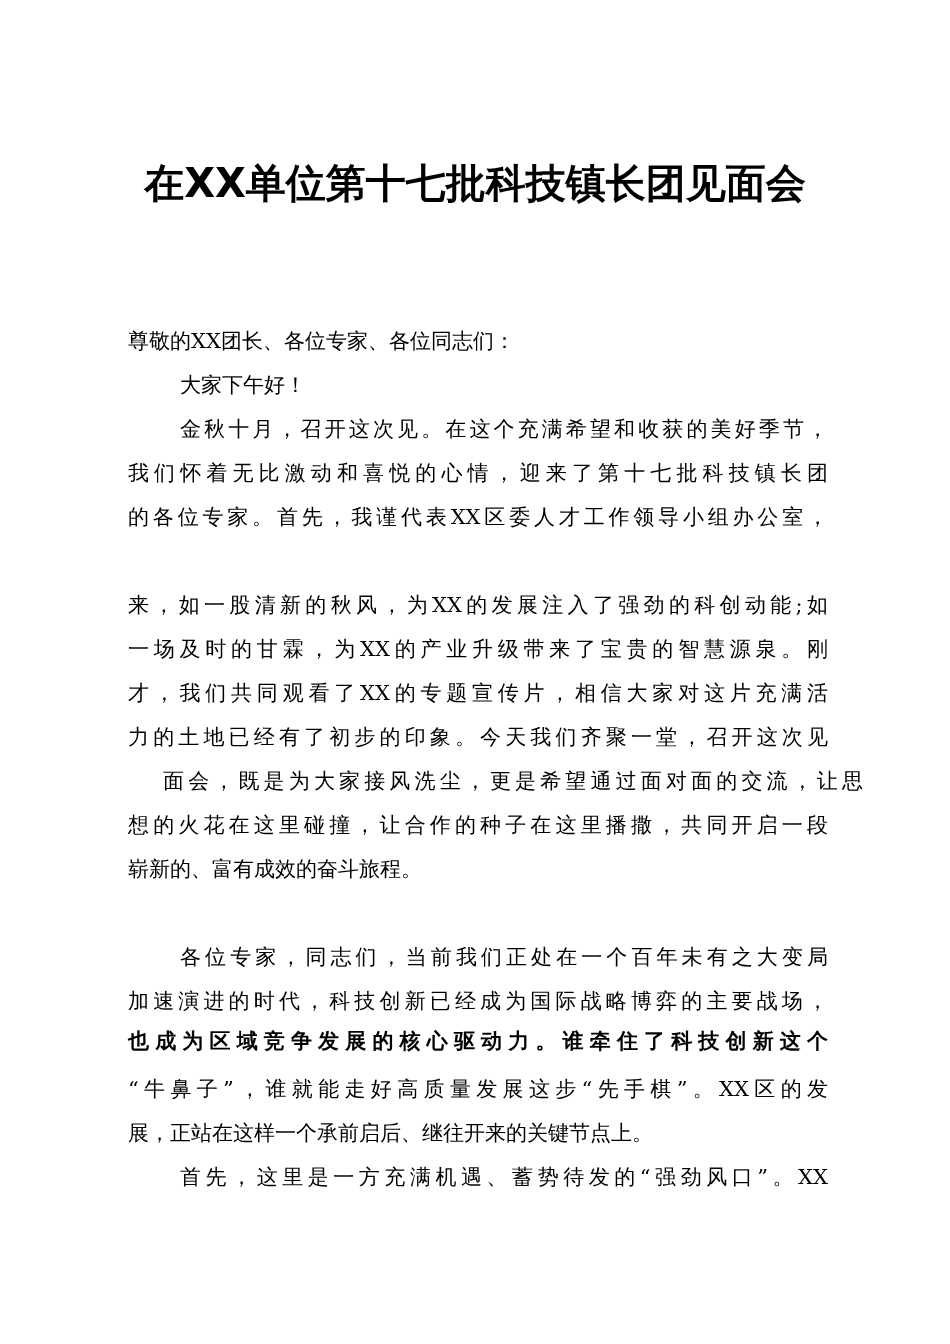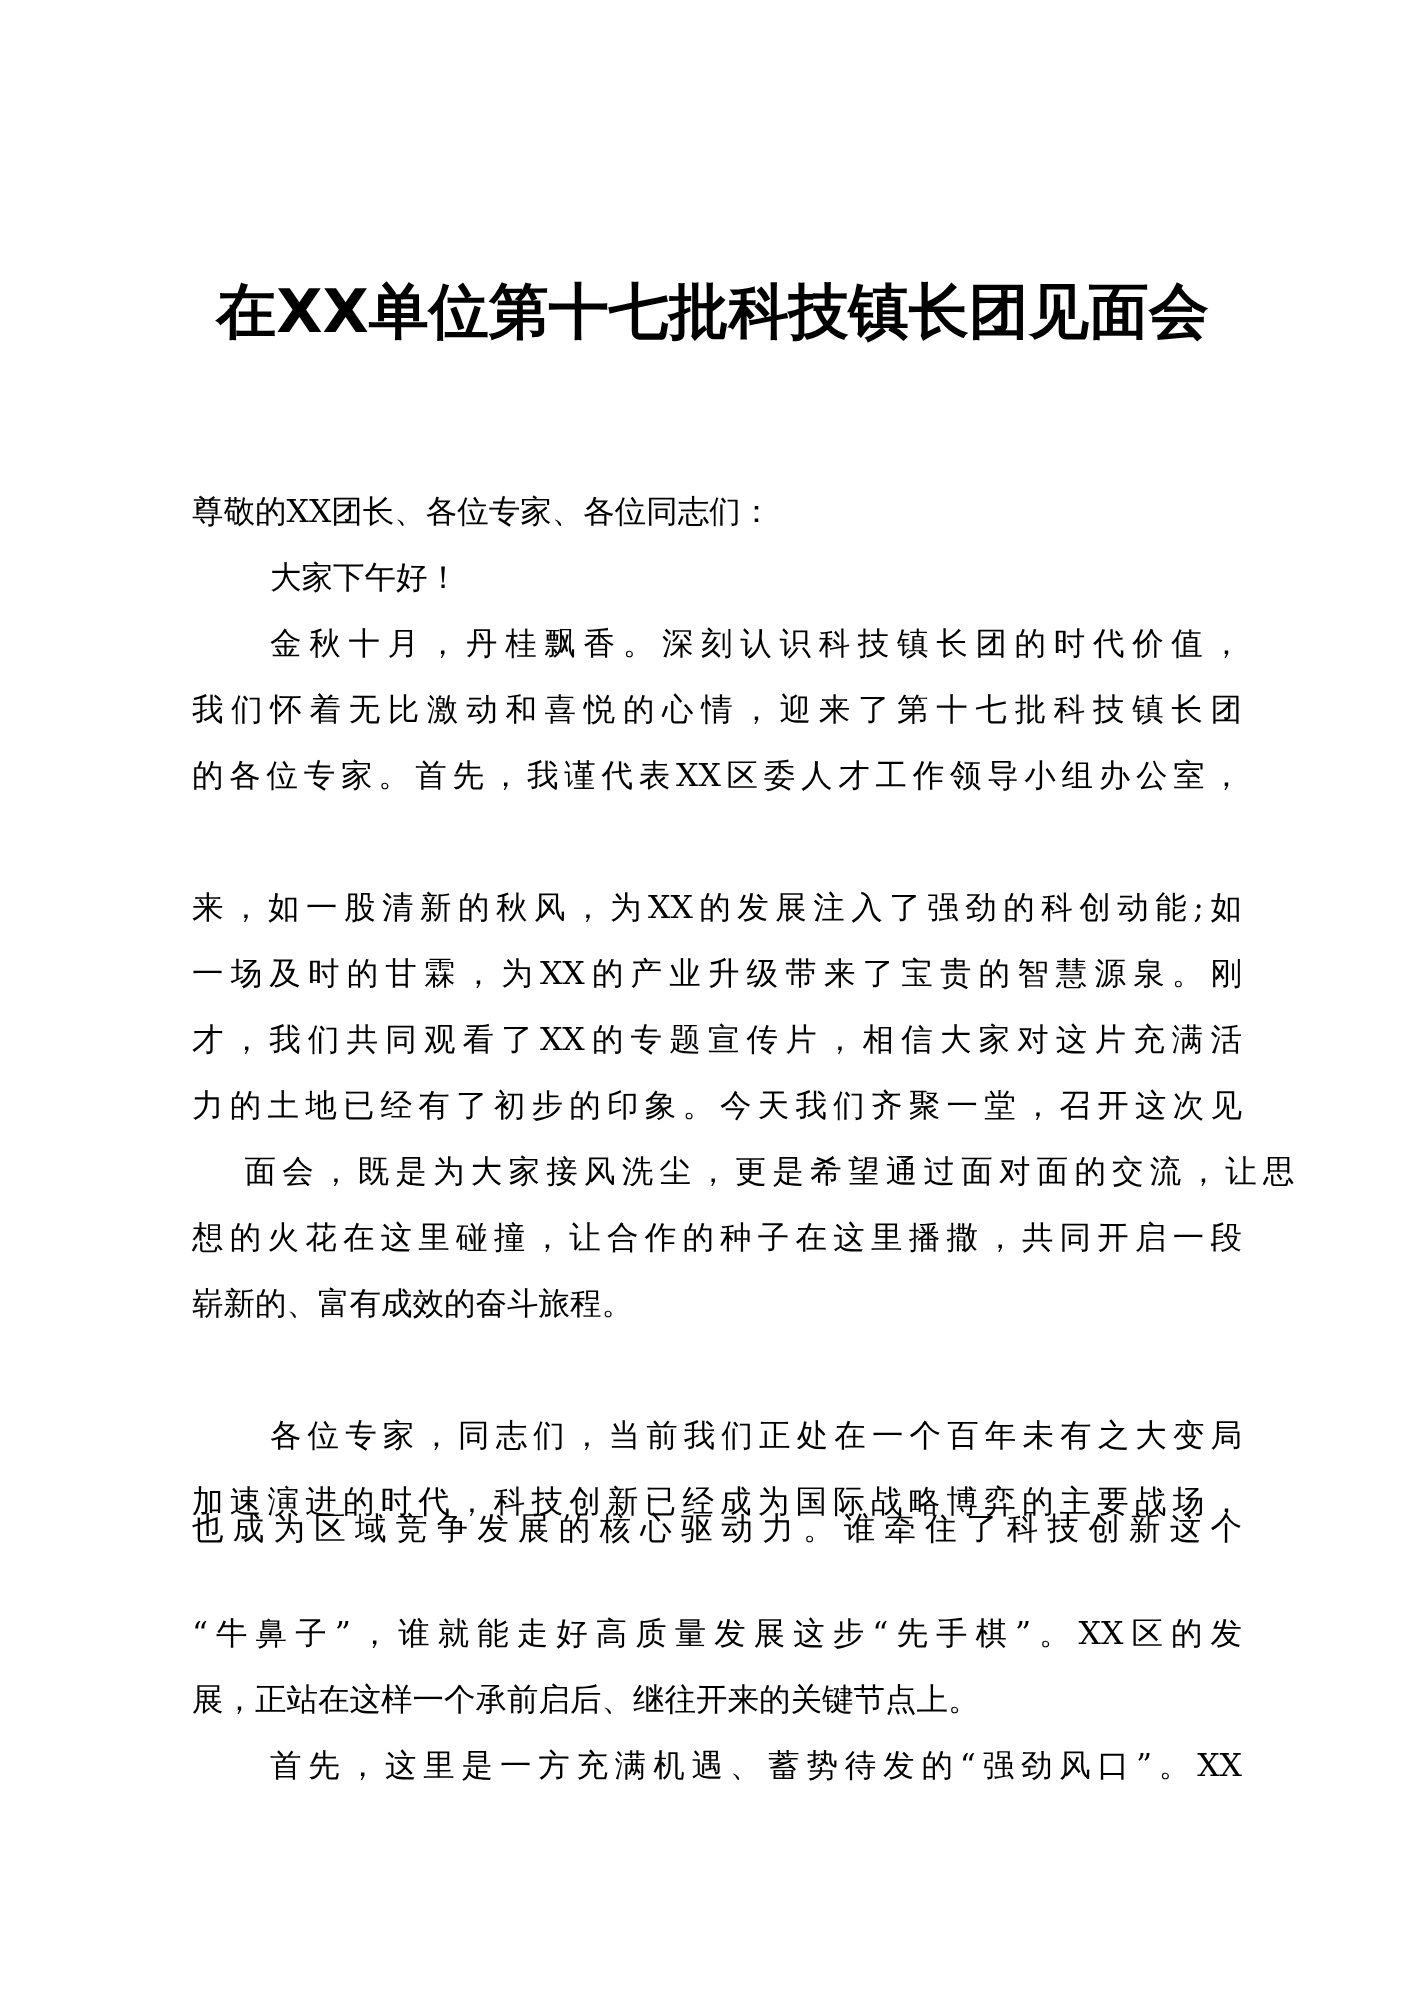--- a/index.html
+++ b/index.html
@@ -53,38 +53,38 @@
       font-size: 23.6px;
       line-height: 30px;
       white-space: nowrap;
     }
   </style>
 </head>
 <body>
 
 <div class="page">
 
-  <div class="title" style="top:158px;margin-top:25px;">在XX单位第十七批科技镇长团见面会</div>
+  <div class="title" style="top:158px;">在XX单位第十七批科技镇长团见面会</div>
 
   <div class="line last" style="top:326px;">尊敬的XX团长、各位专家、各位同志们：</div>
   <div class="line indent last" style="top:370px;">大家下午好！</div>
 
-  <div class="line indent" style="top:414px;">金秋十月，丹桂飘香。深刻认识科技镇长团的时代价值，</div>
+  <div class="line indent" style="top:414px;">金秋十月，召开这次见。在这个充满希望和收获的美好季节，</div>
   <div class="line" style="top:458px;">我们怀着无比激动和喜悦的心情，迎来了第十七批科技镇长团</div>
   <div class="line" style="top:502px;">的各位专家。首先，我谨代表XX区委人才工作领导小组办公室，</div>
   <div class="line" style="top:590px;">来，如一股清新的秋风，为XX的发展注入了强劲的科创动能;如</div>
   <div class="line" style="top:634px;">一场及时的甘霖，为XX的产业升级带来了宝贵的智慧源泉。刚</div>
   <div class="line" style="top:678px;">才，我们共同观看了XX的专题宣传片，相信大家对这片充满活</div>
   <div class="line" style="top:722px;">力的土地已经有了初步的印象。今天我们齐聚一堂，召开这次见</div>
   <div class="line" style="top:766px;margin-left:35px;">面会，既是为大家接风洗尘，更是希望通过面对面的交流，让思</div>
   <div class="line" style="top:810px;">想的火花在这里碰撞，让合作的种子在这里播撒，共同开启一段</div>
   <div class="line last" style="top:854px;">崭新的、富有成效的奋斗旅程。</div>
 
 
   <div class="line indent" style="top:942px;">各位专家，同志们，当前我们正处在一个百年未有之大变局</div>
   <div class="line" style="top:986px;">加速演进的时代，科技创新已经成为国际战略博弈的主要战场，</div>
-  <div class="line" style="top:1004px;">也成为区域竞争发展的核心驱动力。谁牵住了科技创新这个</div>
+  <div class="line" style="top:1026px;font-weight:bold;">也成为区域竞争发展的核心驱动力。谁牵住了科技创新这个</div>
   <div class="line" style="top:1074px;">“牛鼻子”，谁就能走好高质量发展这步“先手棋”。XX区的发</div>
   <div class="line last" style="top:1118px;">展，正站在这样一个承前启后、继往开来的关键节点上。</div>
 
   <div class="line indent" style="top:1162px;">首先，这里是一方充满机遇、蓄势待发的“强劲风口”。XX</div>
 
 </div>
 
 </body></html>

